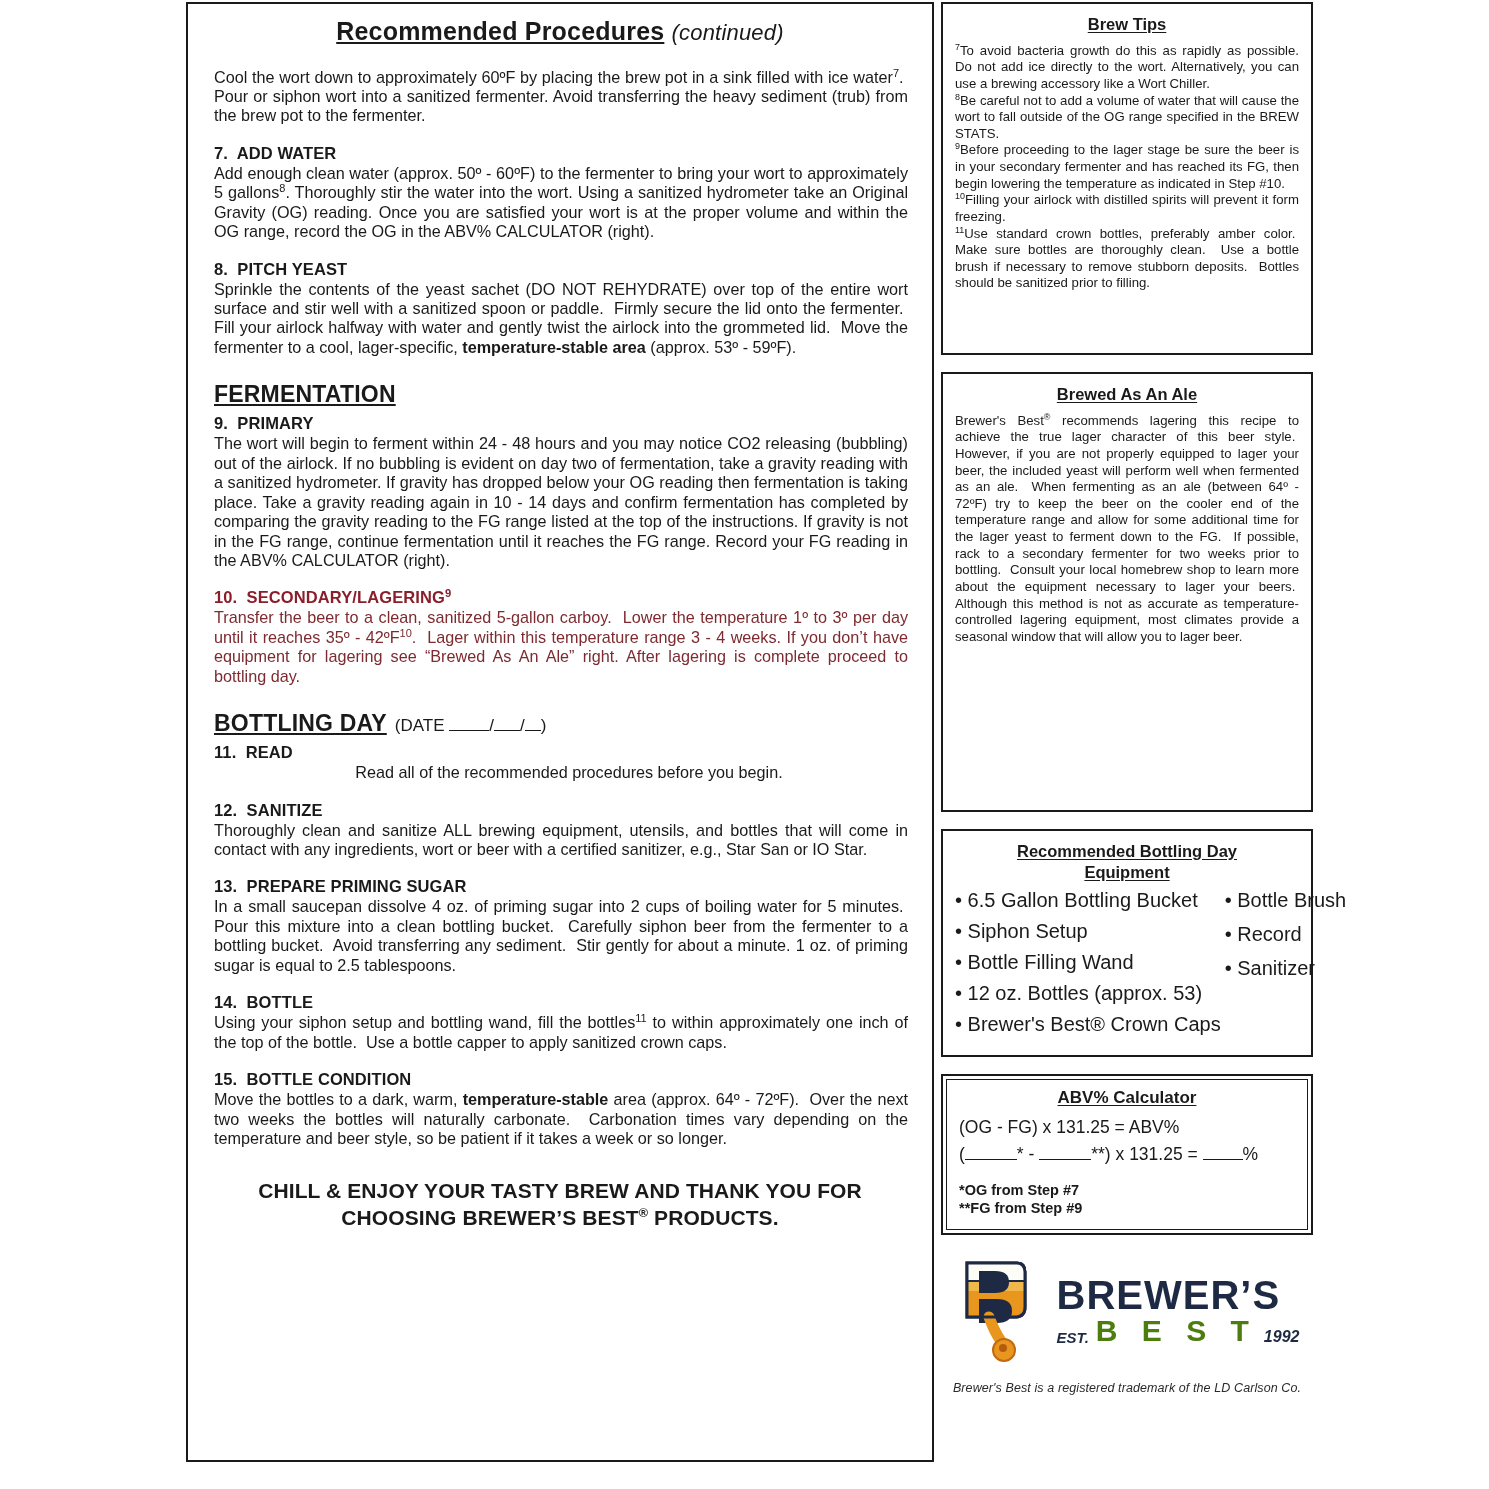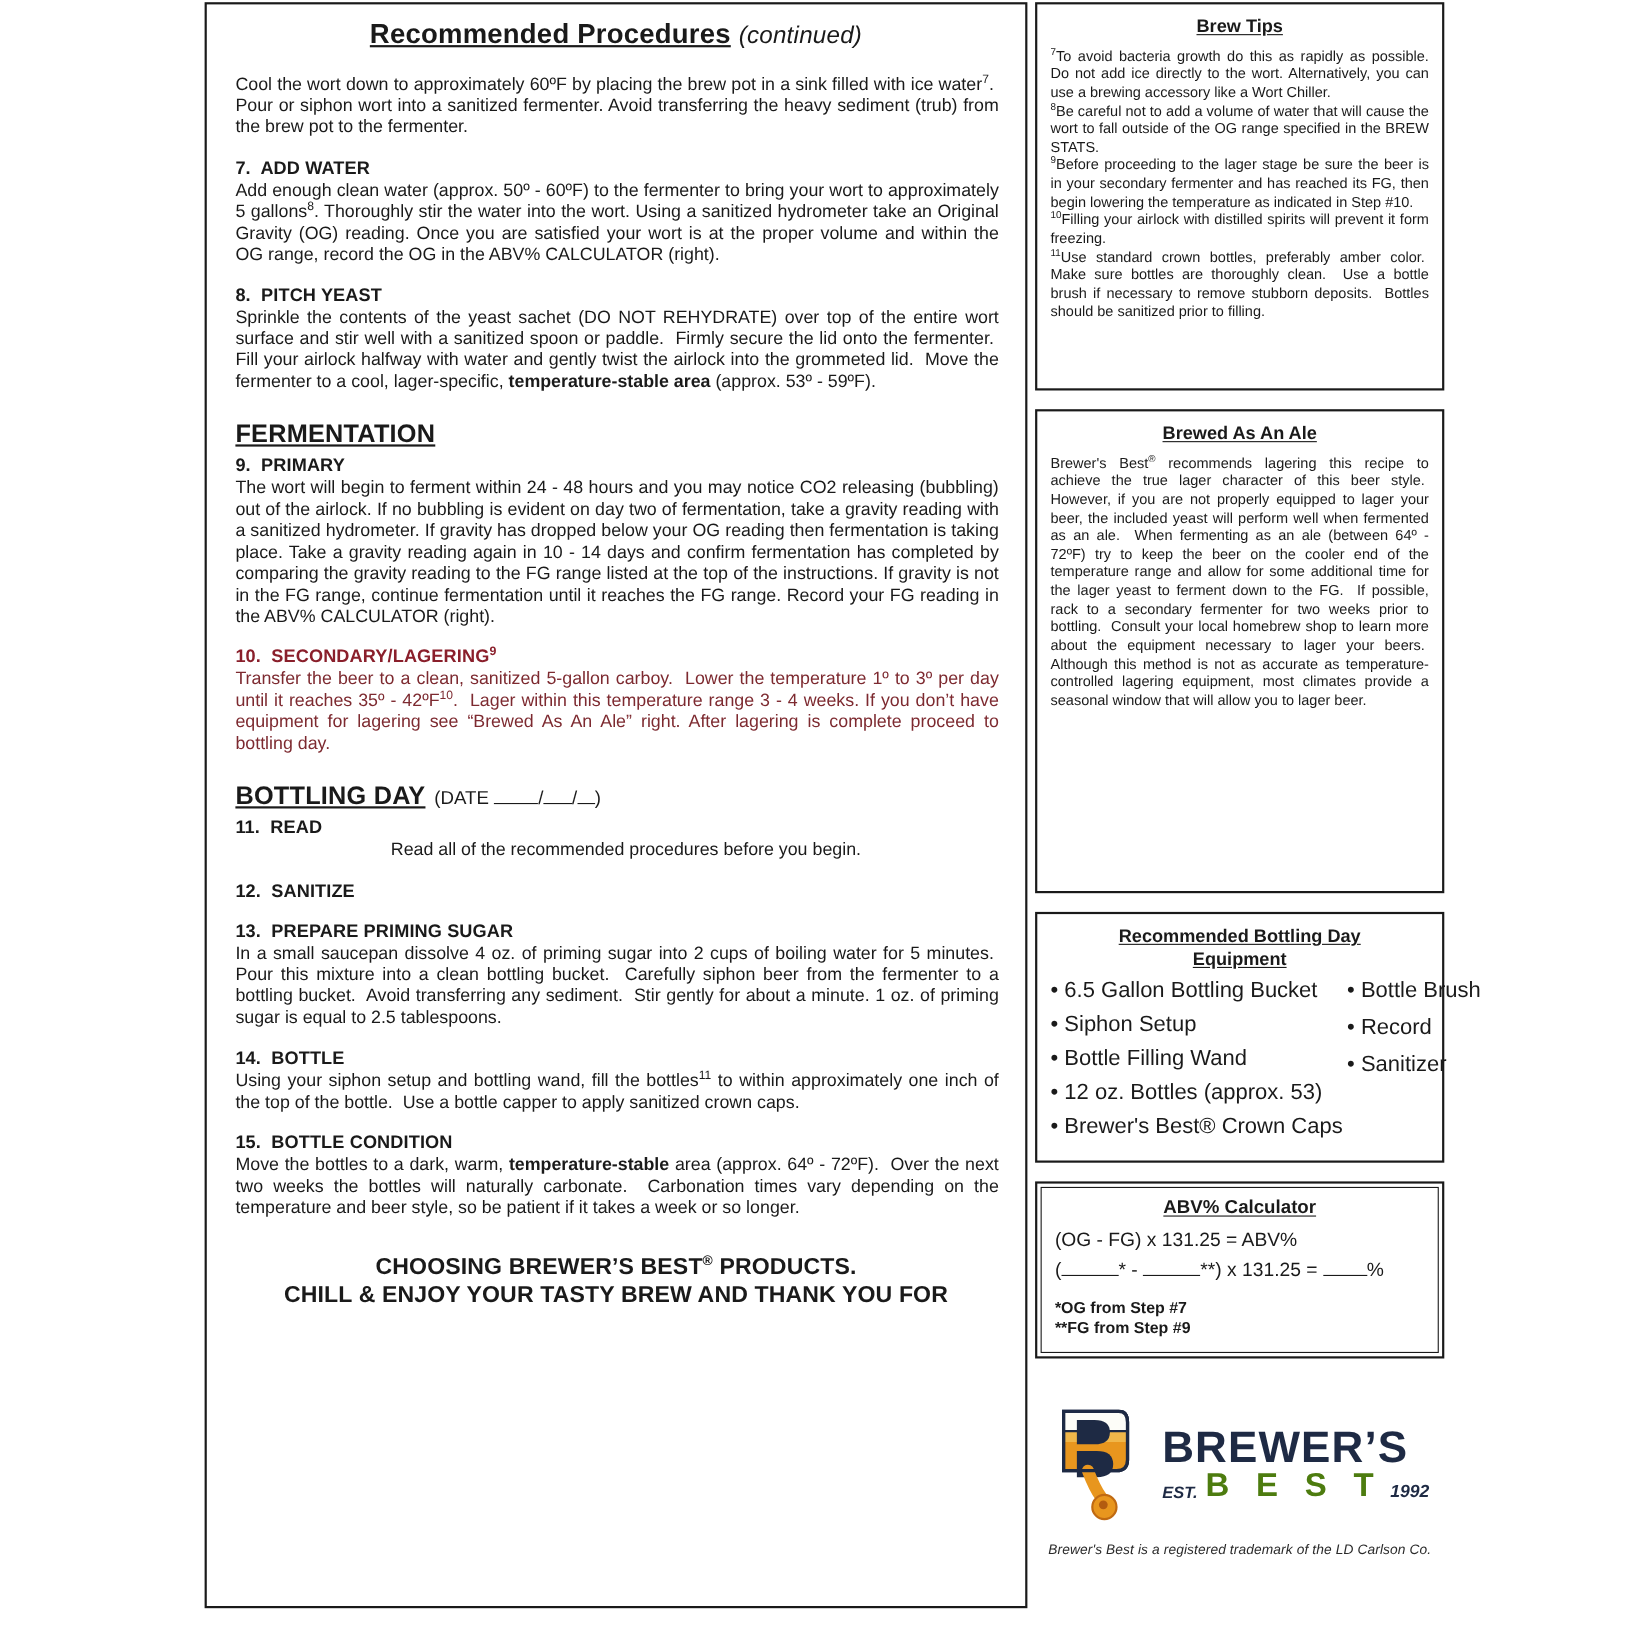--- a/index.html
+++ b/index.html
@@ -140,21 +140,21 @@
   }
   #abv-inner h4 span{text-decoration:underline;text-underline-offset:2px;}
   .abv-line{font-size:17.5px; line-height:1.55; white-space:nowrap;}
   .abv-note{font-size:14.5px;font-weight:bold;line-height:1.25;margin-top:12px;}
   .ab-blank{display:inline-block;border-bottom:1.8px solid #1a1a1a;}
   .ab-w1{width:52px;}
   .ab-w2{width:52px;}
   .ab-w3{width:40px;}
 
   
-  .logo-area{margin-top:40px; text-align:center;}
+  .logo-area{margin-top:20px; text-align:center;}
   .logo-row{display:flex;align-items:center;justify-content:center;gap:10px;}
   .logo-text{ text-align:left; line-height:.92; }
   .lt1{
     font-size:40px;font-weight:bold;color:#1e2a44;letter-spacing:1px;
     font-family:"Liberation Sans", sans-serif;
   }
   .lt2{ display:flex; align-items:flex-end; gap:7px; margin-top:3px;}
   .lt-est{font-size:15px;font-style:italic;font-weight:bold;color:#1e2a44;letter-spacing:0;}
   .lt-best{font-size:30px;font-weight:bold;color:#4d7c0f;letter-spacing:8px;}
   .lt-year{font-size:16px;font-style:italic;font-weight:bold;color:#1e2a44;}
@@ -209,40 +209,41 @@
       </span>
     </div>
 
     <div class="sec">
       <h3>11.&nbsp; READ</h3>
       <p class="nj">Read all of the recommended procedures before you begin.</p>
     </div>
 
     <div class="sec">
       <h3>12.&nbsp; SANITIZE</h3>
+      <p>Thoroughly clean and sanitize ALL brewing equipment, utensils, and bottles that will come in contact with any ingredients, wort or beer with a certified sanitizer, e.g., Star San or IO Star.</p>
     </div>
 
     <div class="sec">
       <h3>13.&nbsp; PREPARE PRIMING SUGAR</h3>
       <p>In a small saucepan dissolve 4 oz. of priming sugar into 2 cups of boiling water for 5 minutes.&nbsp; Pour this mixture into a clean bottling bucket.&nbsp; Carefully siphon beer from the fermenter to a bottling bucket.&nbsp; Avoid transferring any sediment.&nbsp; Stir gently for about a minute. 1 oz. of priming sugar is equal to 2.5 tablespoons.</p>
     </div>
 
     <div class="sec">
       <h3>14.&nbsp; BOTTLE</h3>
       <p>Using your siphon setup and bottling wand, fill the bottles<sup>11</sup> to within approximately one inch of the top of the bottle.&nbsp; Use a bottle capper to apply sanitized crown caps.</p>
     </div>
 
     <div class="sec">
       <h3>15.&nbsp; BOTTLE CONDITION</h3>
       <p>Move the bottles to a dark, warm, <b>temperature-stable</b> area (approx. 64º - 72ºF).&nbsp; Over the next two weeks the bottles will naturally carbonate.&nbsp; Carbonation times vary depending on the temperature and beer style, so be patient if it takes a week or so longer.</p>
     </div>
 
     <div class="closing">
+      <div>CHILL &amp; ENJOY YOUR TASTY BREW AND THANK YOU FOR</div>
       <div>CHOOSING BREWER’S BEST<sup>®</sup> PRODUCTS.</div>
-      <div>CHILL &amp; ENJOY YOUR TASTY BREW AND THANK YOU FOR</div>
     </div>
 
   </div>
 
   <div class="right-col">
 
     <div class="rbox" id="brew-tips-box">
       <h4><span>Brew Tips</span></h4>
       <p><sup>7</sup>To avoid bacteria growth do this as rapidly as possible. Do not add ice directly to the wort. Alternatively, you can use a brewing accessory like a Wort Chiller.</p>
       <p><sup>8</sup>Be careful not to add a volume of water that will cause the wort to fall outside of the OG range specified in the BREW STATS.</p>

